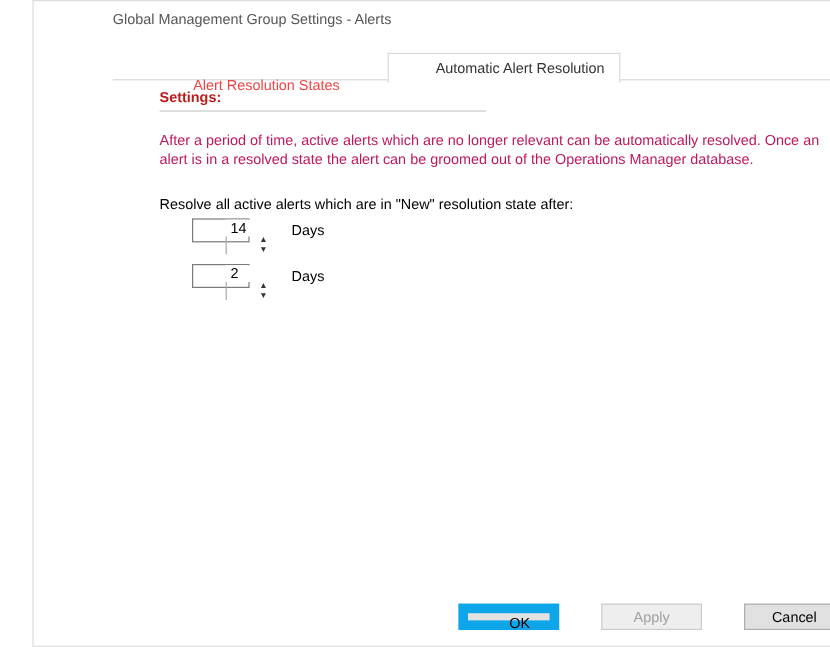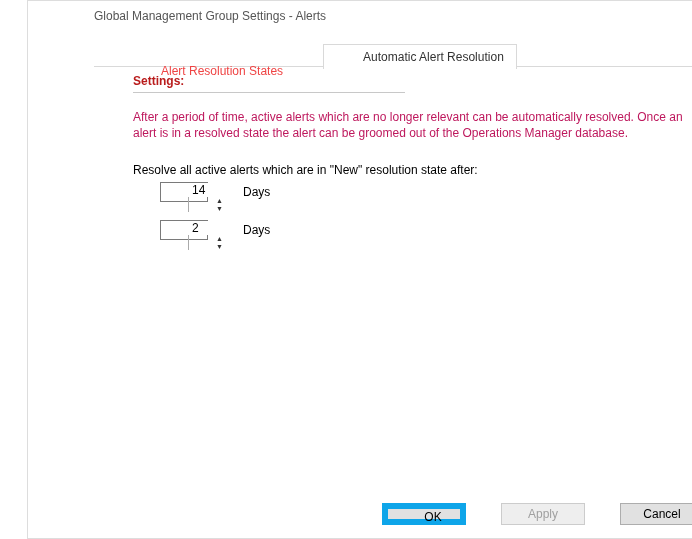--- a/index.html
+++ b/index.html
@@ -138,21 +138,21 @@
   .btn {
     width: 84px;
     height: 22px;
     border: 1px solid #adadad;
     background: #e1e1e1;
     font-family: inherit;
     font-size: 12px;
     cursor: default;
   }
   .btn.default {
-    border: 6px solid #0ea5e9;
+    border: 8px solid #0ea5e9;
     background: #e1e1e1;
     padding-left: 24px;
   }
   .btn.disabled {
     color: #a0a0a0;
     background: #eee;
     border-color: #ccc;
   }
 </style>
 </head>

